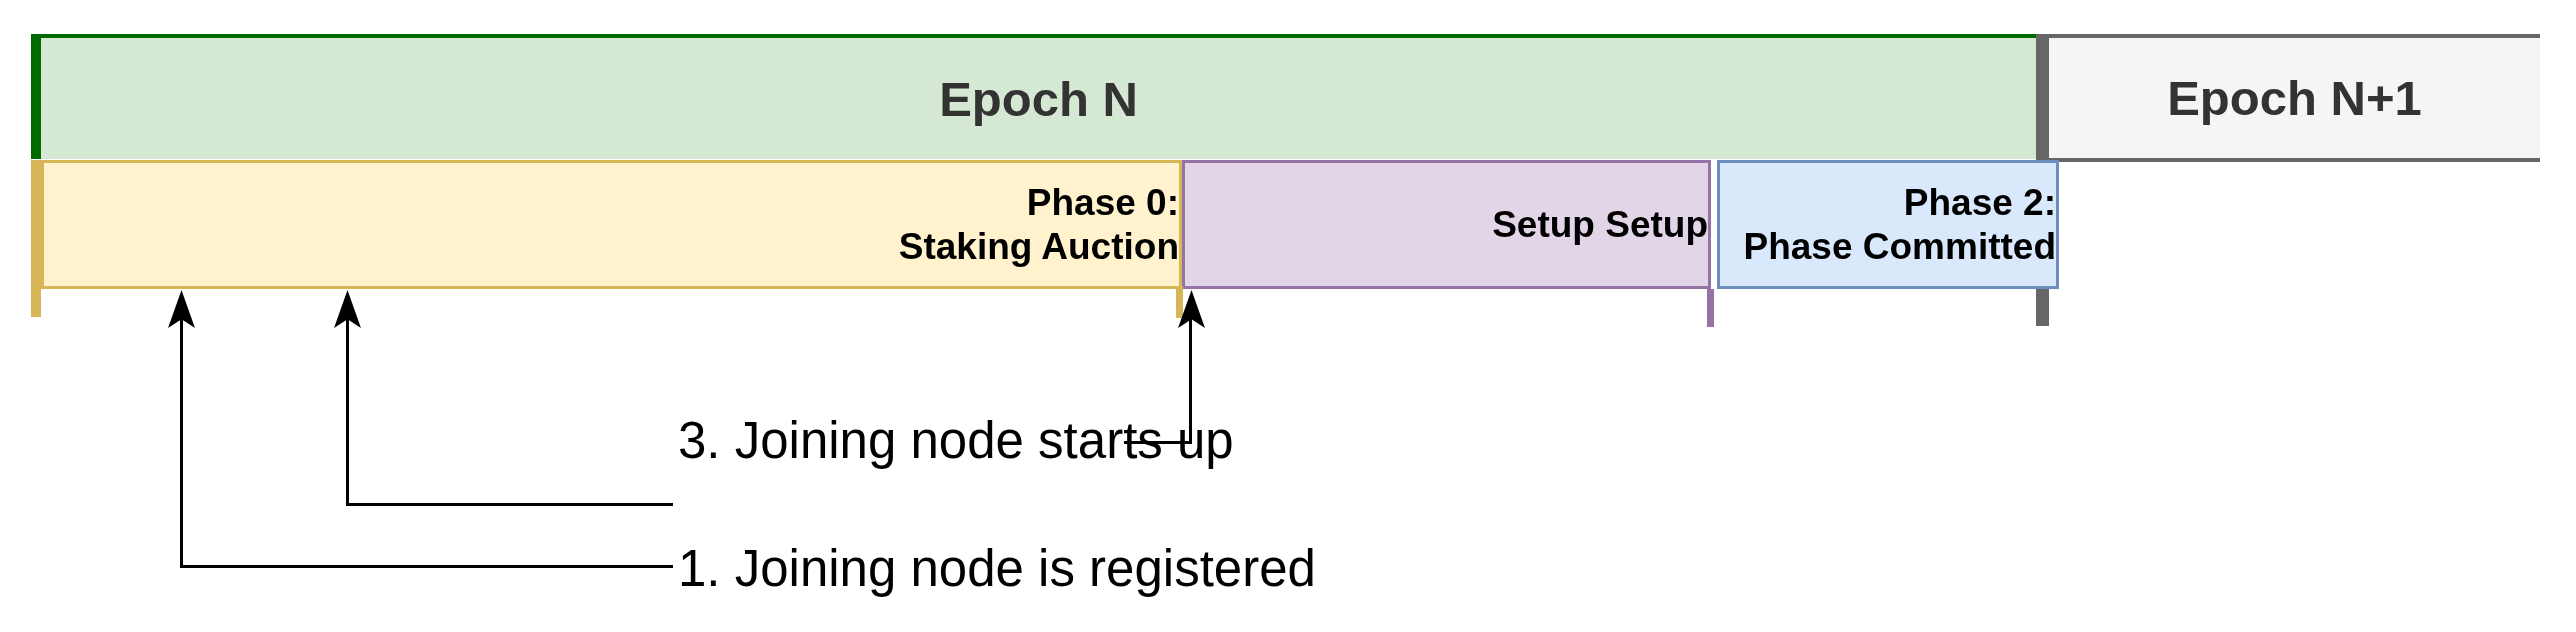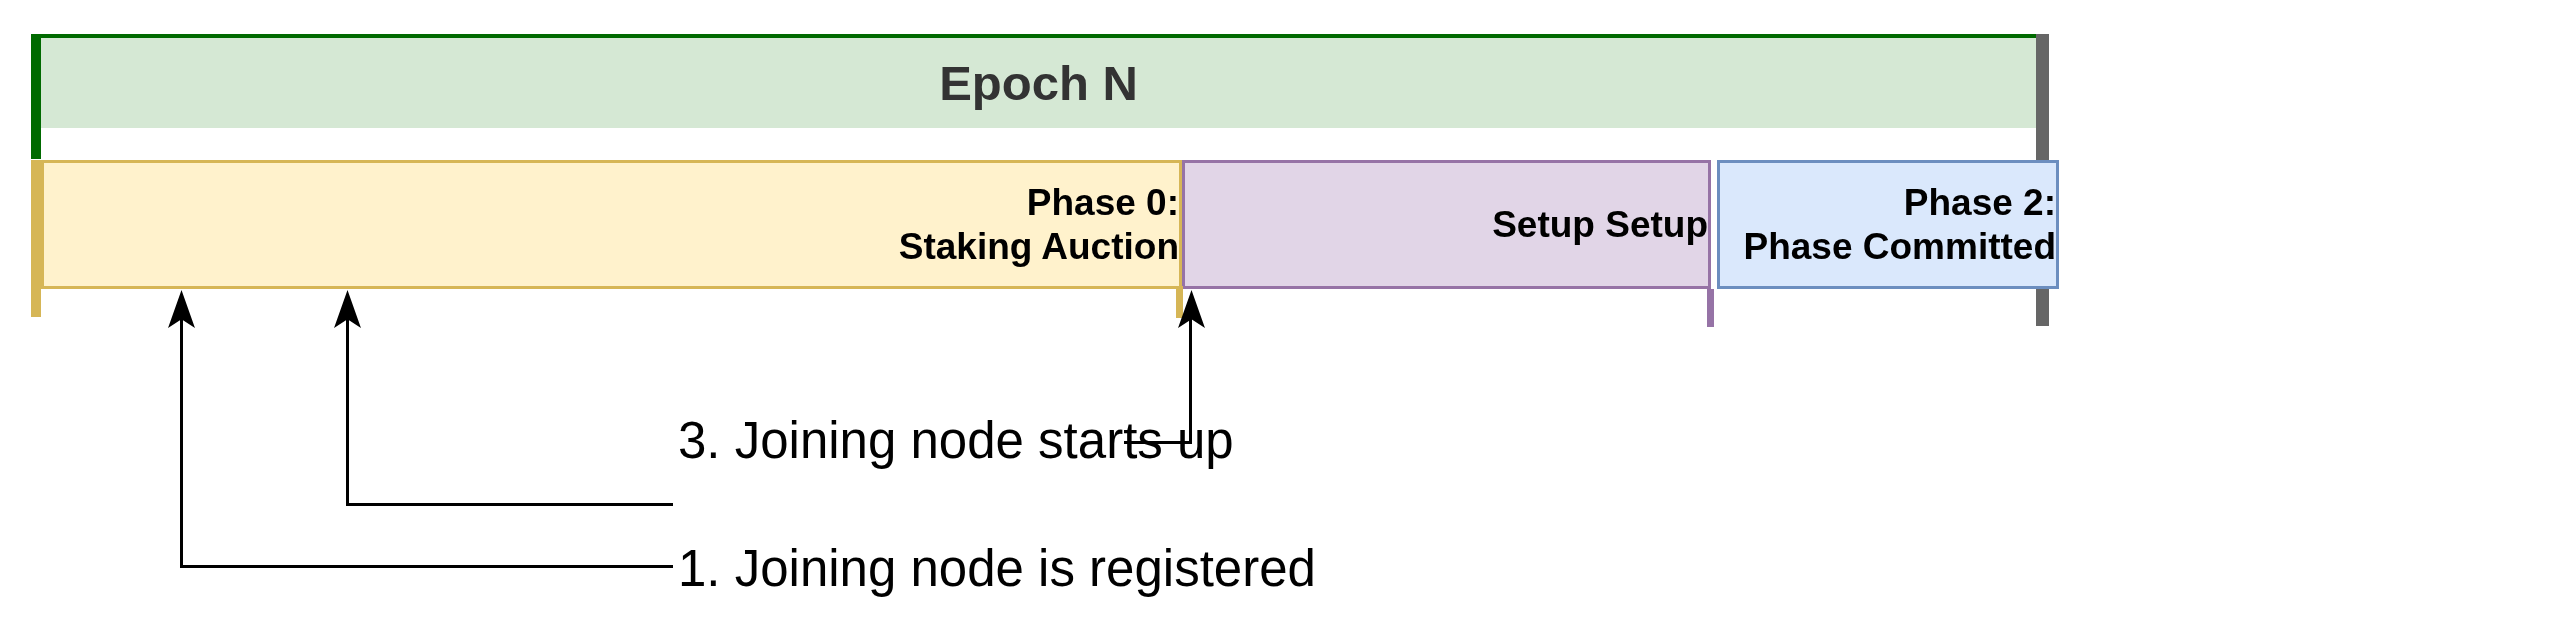--- a/index.html
+++ b/index.html
@@ -16,21 +16,21 @@
     overflow: hidden;
   }
   .abs { position: absolute; box-sizing: border-box; }
 
   
   .epoch-start-bar {
     left: 30.5px; top: 34px; width: 10.2px; height: 125px;
     background: #006a00;
   }
   .epoch-n-box {
-    left: 41px; top: 34px; width: 1995px; height: 94px;
+    left: 41px; top: 34px; width: 1995px; height: 125px;
     background: #d5e8d4;
     border-top: 4.7px solid #006a00;
     display: flex; align-items: center; justify-content: center;
   }
   .epoch-boundary-bar {
     left: 2036px; top: 34px; width: 12.5px; height: 292px;
     background: #666666;
   }
   .epoch-n1-box {
     left: 2049px; top: 34px; width: 491px; height: 128px;
@@ -107,20 +107,23 @@
 <div class="canvas">
 
   <div class="abs epoch-start-bar"></div>
 
   <div class="abs epoch-n-box">
     <span class="epoch-label">Epoch N</span>
   </div>
 
   <div class="abs epoch-boundary-bar"></div>
 
+  <div class="abs epoch-n1-box">
+    <span class="epoch-label">Epoch N+1</span>
+  </div>
 
   <div class="abs phase-box phase-0">
     <span class="phase-text">Phase 0:</span>
     <span class="phase-text">Staking Auction</span>
   </div>
 
   <div class="abs phase-box phase-1">
     <span class="phase-text">Setup Setup</span>
   </div>
 

